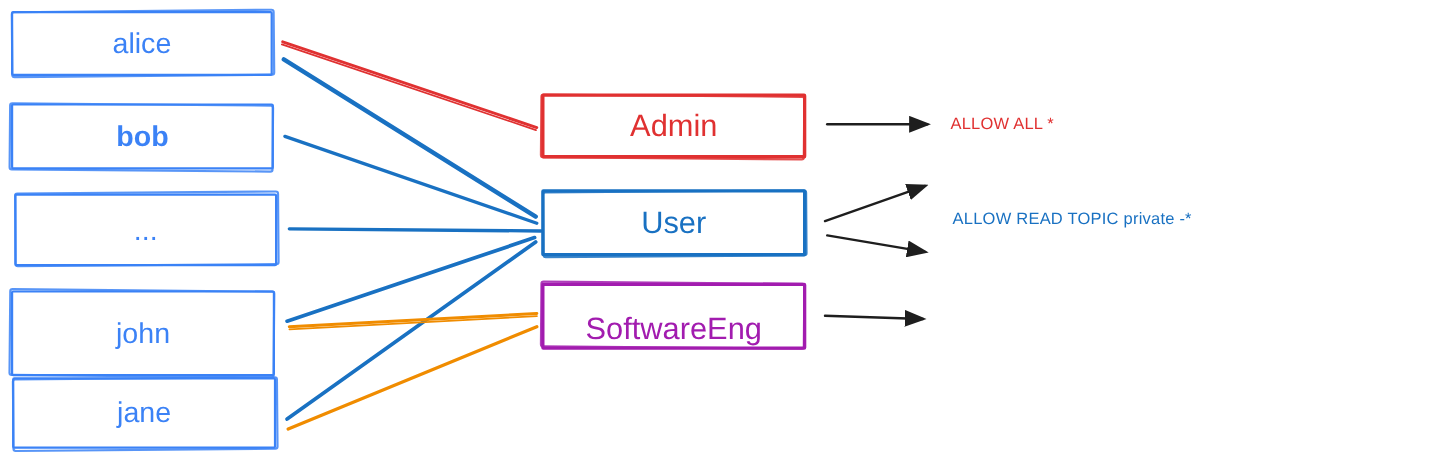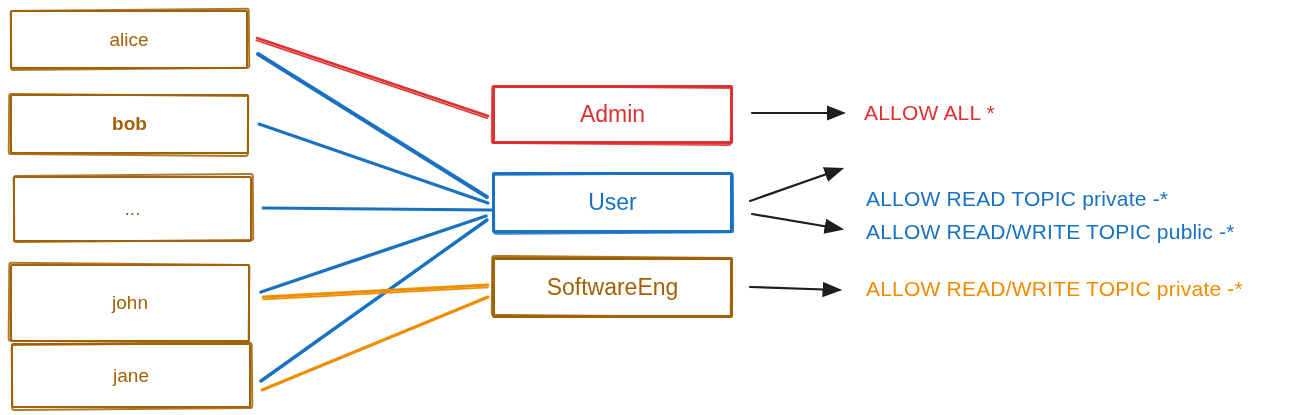--- a/index.html
+++ b/index.html
@@ -12,40 +12,40 @@
     position:absolute;box-sizing:border-box;
     display:flex;align-items:center;justify-content:center;
     background:#ffffff;
   }
   .box .lbl{position:relative;z-index:2;}
   
   .box::before{
     content:"";position:absolute;inset:-3px;border:2px solid currentColor;
     pointer-events:none;border-radius:3px;opacity:.85;
   }
-  .unode{border:2.6px solid currentColor;color:#a16207;font-size:19px;border-radius:2px;}
-  .rnode{border:3px solid currentColor;font-size:23px;border-radius:2px;}
+  .unode{border:2.6px solid currentColor;color:#3b82f6;font-size:26px;border-radius:2px;}
+  .rnode{border:3px solid currentColor;font-size:28px;border-radius:2px;}
   .n-alice   {left:10px; top:10px;  width:238px;height:59px;}
   .n-alice::before{transform:rotate(-0.55deg) translate(1px,0);}
   .n-bob     {left:10px; top:94px;  width:239px;height:60px;font-weight:bold;}
   .n-bob::before{transform:rotate(0.5deg) translate(-1px,1px);}
   .n-ellipsis{left:13px; top:176px; width:239px;height:66px;}
   .n-ellipsis::before{transform:rotate(-0.45deg) translate(1px,-1px);}
   .n-john    {left:10px; top:264px; width:240px;height:78px;}
   .n-john::before{transform:rotate(0.55deg) translate(-1px,0);}
   .n-jane    {left:11px; top:343px; width:240px;height:65px;}
   .n-jane::before{transform:rotate(-0.5deg) translate(1px,1px);}
   .n-admin       {left:492px;top:85px; width:241px;height:59px;}
   .n-admin::before{transform:rotate(0.5deg) translate(-1px,1px);}
   .n-user        {left:492px;top:172px;width:241px;height:61px;}
   .n-user::before{transform:rotate(-0.4deg) translate(1px,1px);}
   .n-softwareeng {left:492px;top:257px;width:241px;height:61px;}
   .n-softwareeng::before{transform:rotate(0.5deg) translate(-1px,-1px);}
   .acl{
-    position:absolute;font-size:21px;white-space:nowrap;
+    position:absolute;font-size:15px;white-space:nowrap;
     transform:translateY(-50%);letter-spacing:0.2px;
   }
   .acl-0{left:864px;top:113px;}
   .acl-1{left:866px;top:171px;margin-top:28px;}
   .acl-2{left:866px;top:232px;}
   .acl-3{left:866px;top:289px;}
 </style>
 </head>
 <body>
 
@@ -88,22 +88,20 @@
   <div class="box unode n-jane">
     <span class="lbl">jane</span>
   </div>
 
   <div class="box rnode n-admin" style="color: rgb(224, 49, 49);">
     <span class="lbl">Admin</span>
   </div>
   <div class="box rnode n-user" style="color: rgb(25, 113, 194);">
     <span class="lbl">User</span>
   </div>
-  <div class="box rnode n-softwareeng" style="color: #a16207;">
+  <div class="box rnode n-softwareeng" style="color: #a21caf; align-items: flex-end;">
     <span class="lbl">SoftwareEng</span>
   </div>
 
   <div class="acl acl-0" style="color: rgb(224, 49, 49);">ALLOW ALL *</div>
   <div class="acl acl-1" style="color: rgb(25, 113, 194);">ALLOW READ TOPIC private -*</div>
-  <div class="acl acl-2" style="color: rgb(25, 113, 194);">ALLOW READ/WRITE TOPIC public -*</div>
-  <div class="acl acl-3" style="color: rgb(240, 140, 0);">ALLOW READ/WRITE TOPIC private -*</div>
 
 </div>
 
 </body></html>

